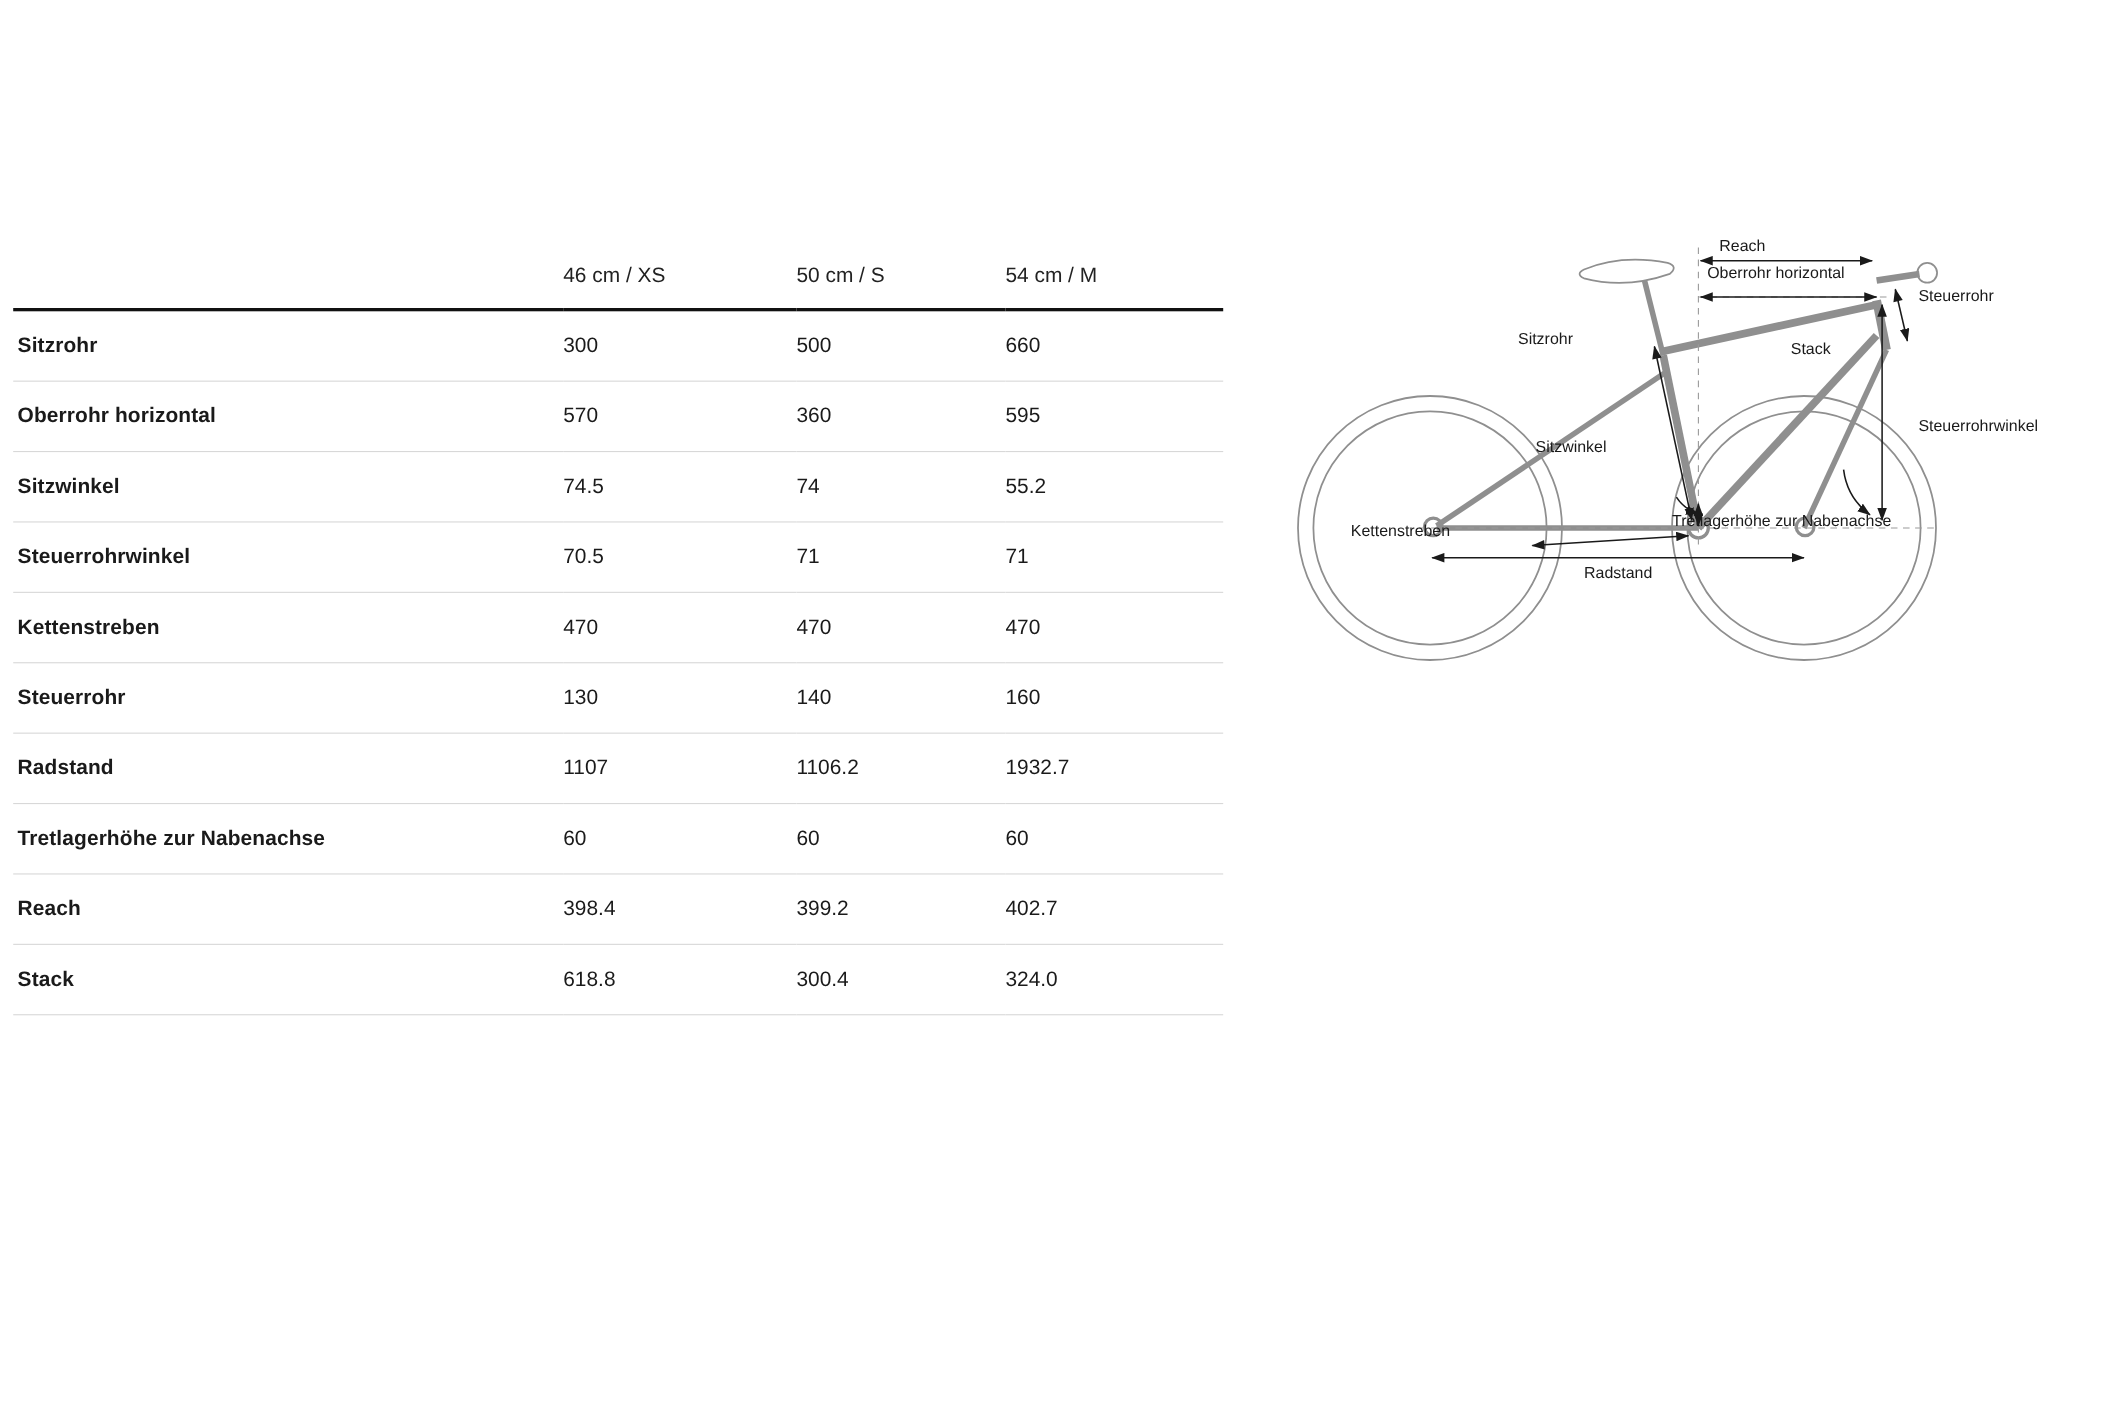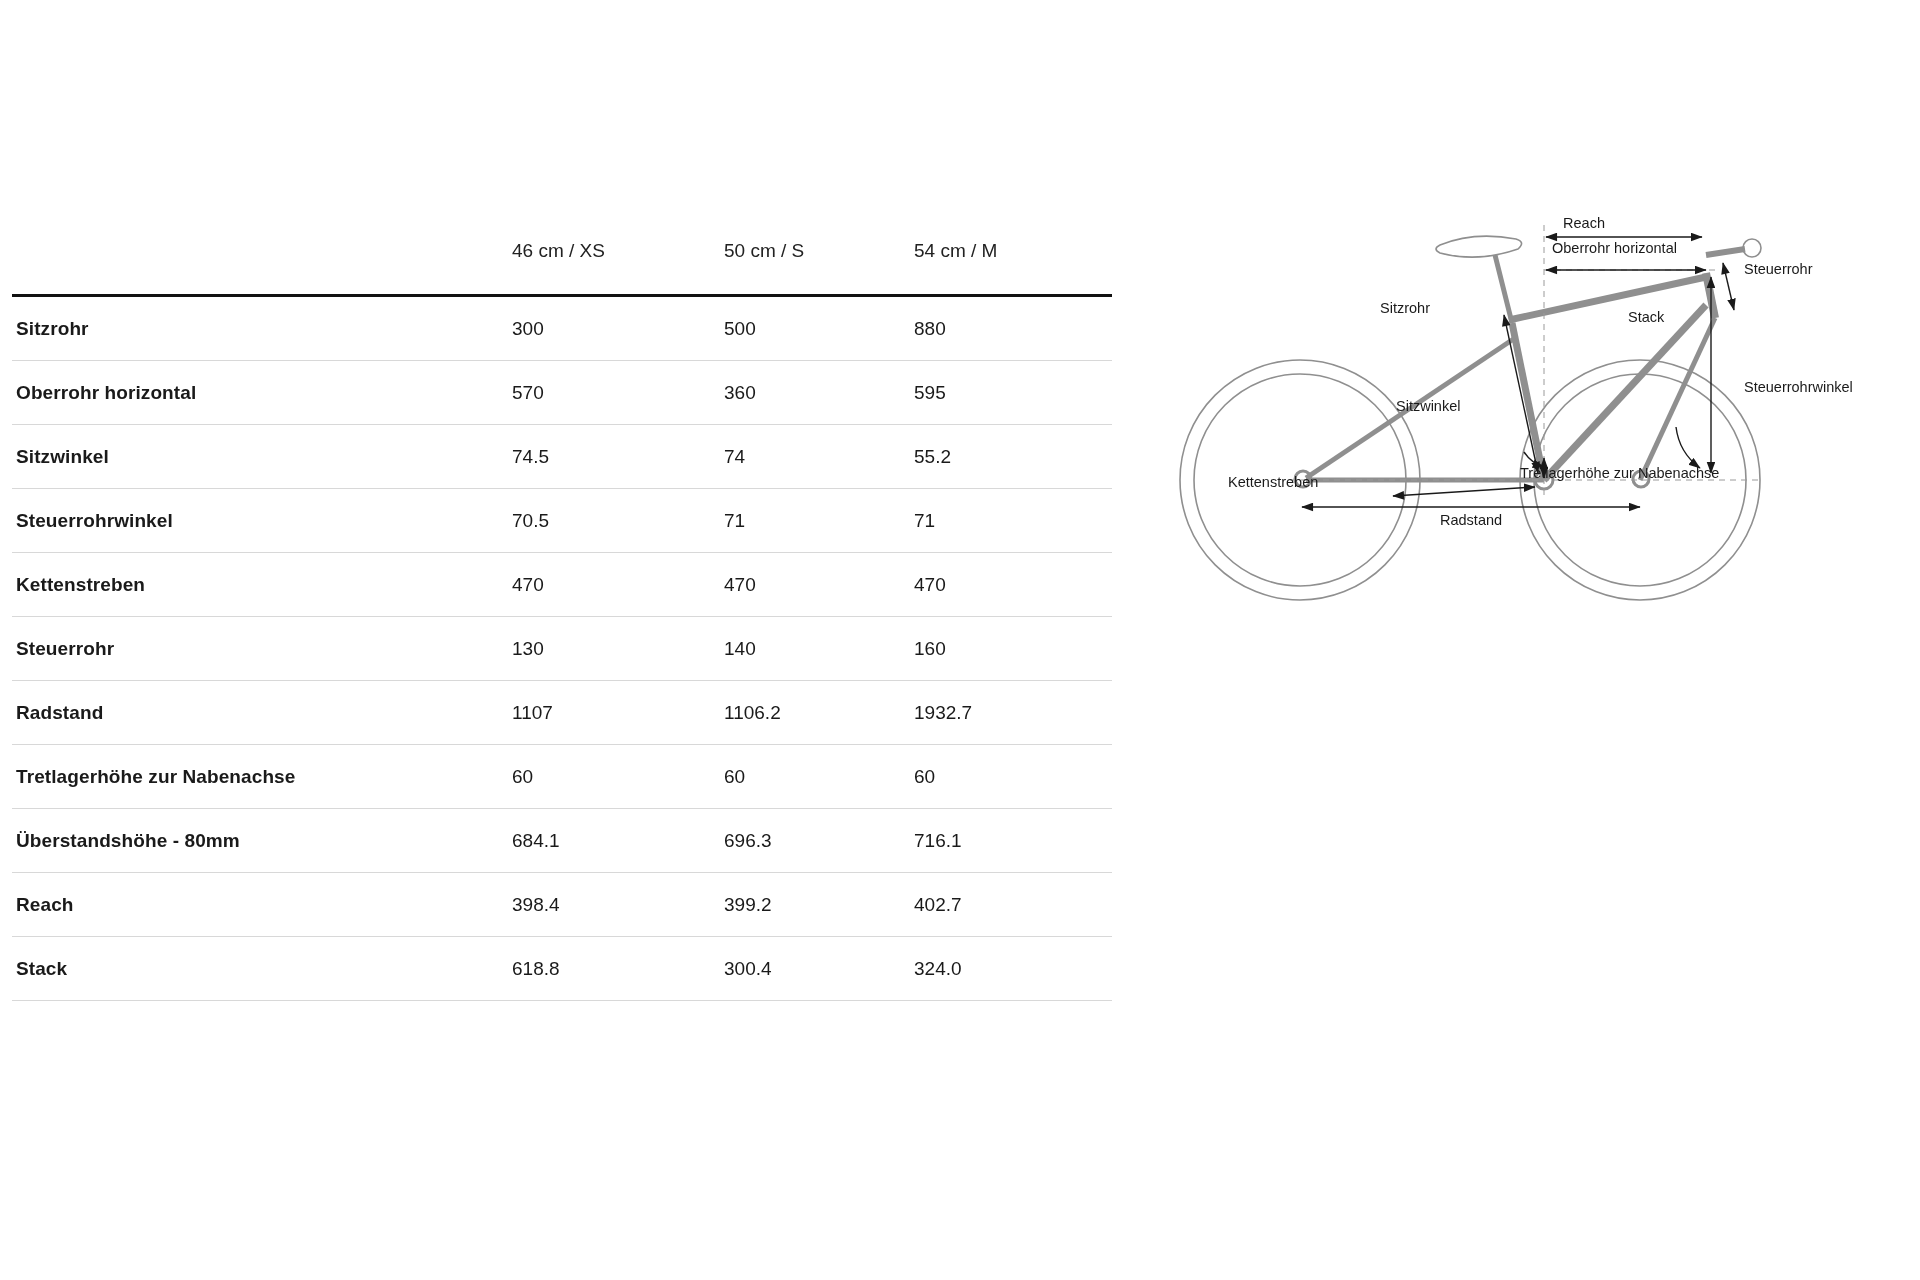--- a/index.html
+++ b/index.html
@@ -38,21 +38,21 @@
   table.geo col.c0 { width: 500px; }
   table.geo col.c1 { width: 212px; }
   table.geo col.c2 { width: 190px; }
   table.geo col.c3 { width: 198px; }
 
   table.geo thead th {
     font-weight: normal;
     font-size: 19px;
     color: #222;
     text-align: left;
-    padding: 0 0 32px 0;
+    padding: 0 0 18px 0;
     vertical-align: bottom;
   }
   table.geo thead th.lbl { padding-left: 4px; }
 
   table.geo thead tr {
     border-bottom: 3px solid #111;
   }
 
   table.geo tbody td {
     font-size: 19px;
@@ -105,21 +105,21 @@
           <th>46 cm / XS</th>
           <th>50 cm / S</th>
           <th>54 cm / M</th>
         </tr>
       </thead>
       <tbody>
         <tr>
           <td class="rowlabel">Sitzrohr</td>
           <td>300</td>
           <td>500</td>
-          <td>880</td>
+          <td>660</td>
         </tr>
         <tr>
           <td class="rowlabel">Oberrohr horizontal</td>
           <td>570</td>
           <td>360</td>
           <td>595</td>
         </tr>
         <tr>
           <td class="rowlabel">Sitzwinkel</td>
           <td>74.5</td>
@@ -148,26 +148,20 @@
           <td class="rowlabel">Radstand</td>
           <td>1107</td>
           <td>1106.2</td>
           <td>1932.7</td>
         </tr>
         <tr>
           <td class="rowlabel">Tretlagerhöhe zur Nabenachse</td>
           <td>60</td>
           <td>60</td>
           <td>60</td>
-        </tr>
-        <tr>
-          <td class="rowlabel">Überstandshöhe - 80mm</td>
-          <td>684.1</td>
-          <td>696.3</td>
-          <td>716.1</td>
         </tr>
         <tr>
           <td class="rowlabel">Reach</td>
           <td>398.4</td>
           <td>399.2</td>
           <td>402.7</td>
         </tr>
         <tr>
           <td class="rowlabel">Stack</td>
           <td>618.8</td>

